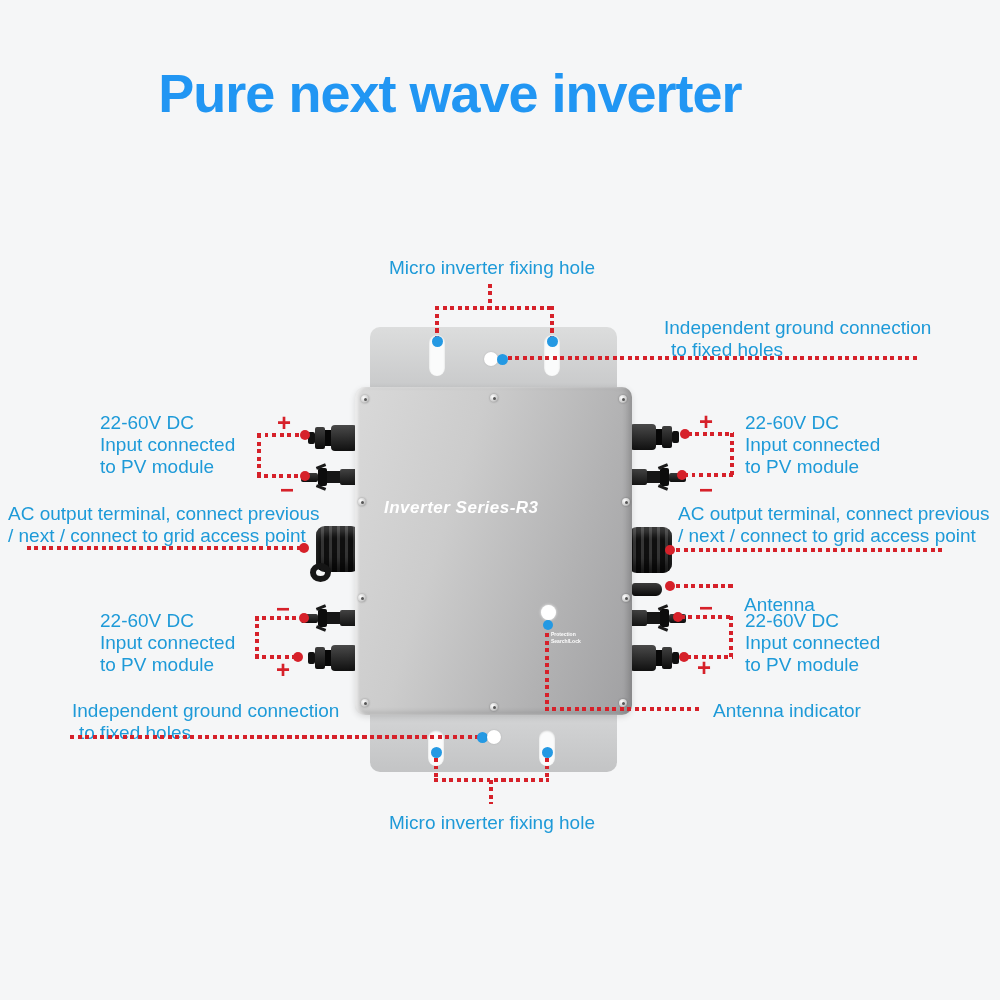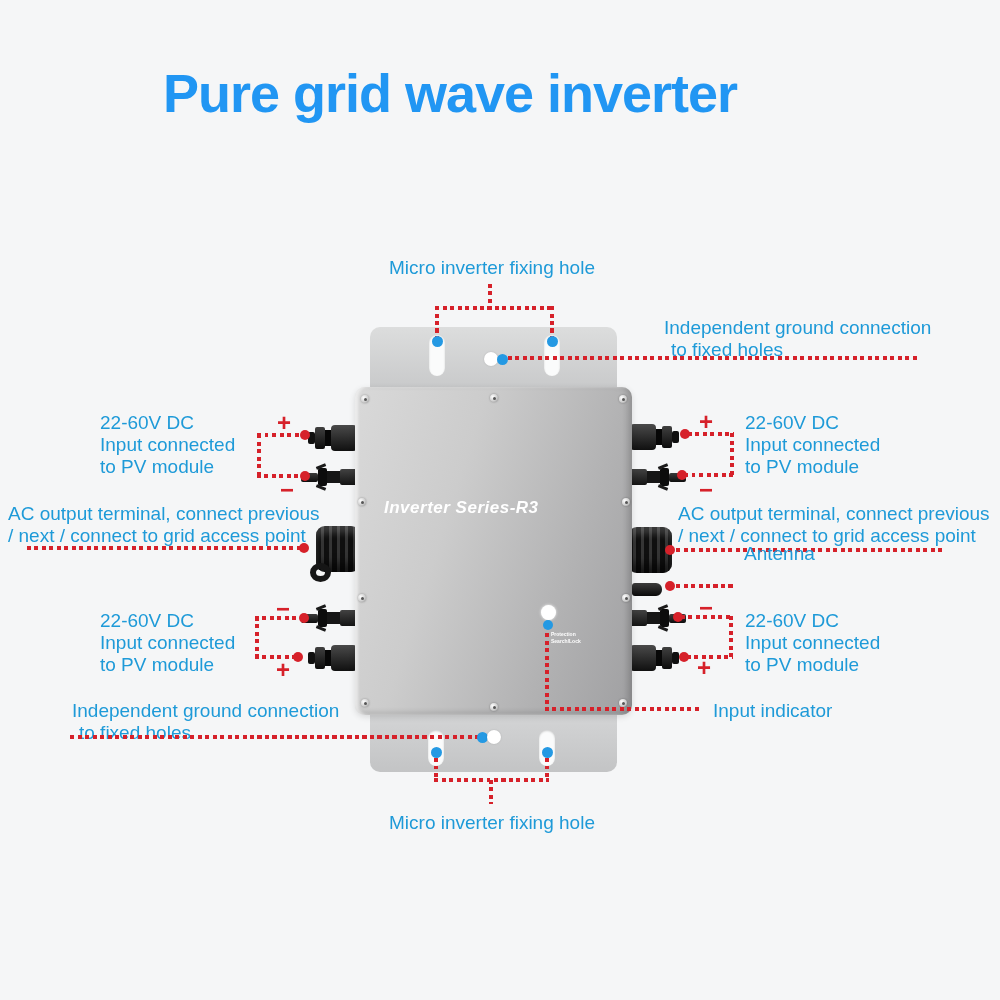--- a/index.html
+++ b/index.html
@@ -77,21 +77,21 @@
       box-shadow:inset 0 7px 7px rgba(255,255,255,.18), inset 0 -9px 9px rgba(0,0,0,.55);}
   .cap{position:absolute;width:21px;height:19px;border:6px solid #161616;border-radius:50%;}
   .antenna{position:absolute;width:30px;height:13px;border-radius:3px 6px 6px 3px;
       background:linear-gradient(180deg,#3c3c3c,#0a0a0a);}
 </style>
 </head>
 <body>
 
 <div id="stage">
 
-  <div class="title">Pure grid wave inverter</div>
+  <div class="title">Pure next wave inverter</div>
 
   <div class="flange top"></div>
   <div class="slot" style="left:429px;top:334px;height:42px;"></div>
   <div class="slot" style="left:544px;top:334px;height:42px;"></div>
 
   <div class="flange bottom"></div>
   <div class="slot" style="left:428px;top:730px;height:36px;"></div>
   <div class="slot" style="left:539px;top:730px;height:36px;"></div>
 
   <div class="conn mc4f" style="right:643px;top:425px;">
@@ -249,32 +249,32 @@
 
   <div class="lbl" style="left:678px;top:503px;">
     <div>AC output terminal, connect previous</div>
     <div>/ next / connect to grid access point</div>
   </div>
   <div class="dot red" style="left:665px;top:545px;"></div>
   <div class="hdot" style="left:676px;top:548px;width:270px;"></div>
 
   <div class="dot red" style="left:665px;top:581px;"></div>
   <div class="hdot" style="left:676px;top:584px;width:60px;"></div>
-  <div class="lbl" style="left:744px;top:543px;">Antenna</div>
+  <div class="lbl" style="left:744px;top:594px;">Antenna</div>
 
   <div class="sign" style="left:699px;top:598px;">−</div>
   <div class="hdot" style="left:681px;top:615px;width:52px;"></div>
   <div class="vdot" style="left:729px;top:616px;height:42px;"></div>
   <div class="hdot" style="left:687px;top:655px;width:46px;"></div>
   <div class="dot red" style="left:673px;top:612px;"></div>
   <div class="dot red" style="left:679px;top:652px;"></div>
   <div class="sign" style="left:697px;top:658px;">+</div>
   <div class="lbl" style="left:745px;top:610px;">
     <div>22-60V DC</div>
     <div>Input connected</div>
     <div>to PV module</div>
   </div>
 
   <div class="vdot" style="left:545px;top:633px;height:78px;"></div>
   <div class="hdot" style="left:545px;top:707px;width:156px;"></div>
-  <div class="lbl" style="left:713px;top:700px;">Input indicator</div>
+  <div class="lbl" style="left:713px;top:700px;">Antenna indicator</div>
 
 </div>
 
 </body></html>

